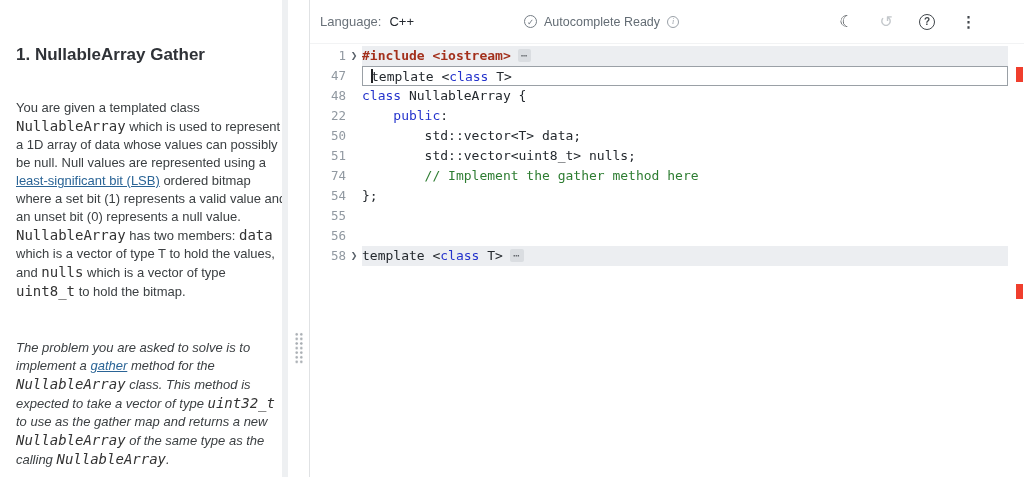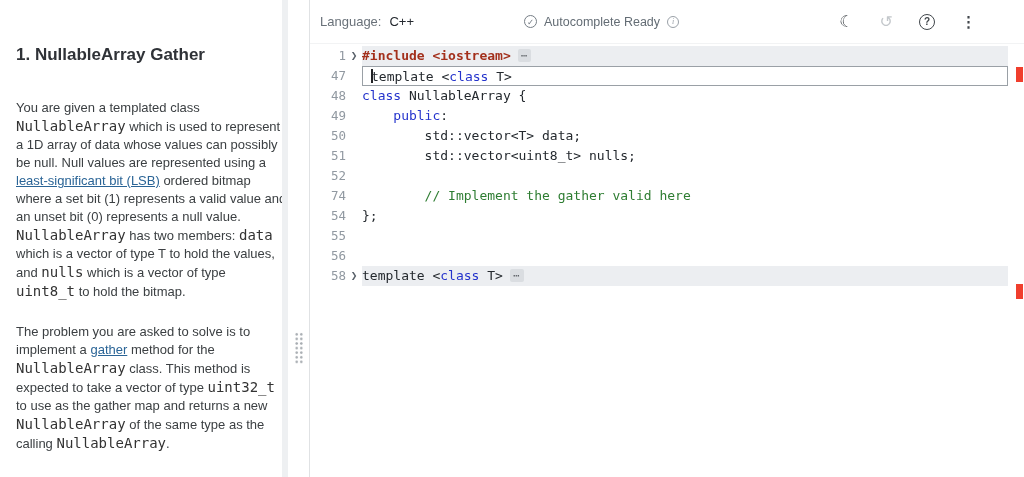--- a/index.html
+++ b/index.html
@@ -10,21 +10,21 @@
     color:#3c4043;
   }
   .app { display:flex; width:1024px; height:477px; }
 
   
   .left-panel { position:relative; flex:0 0 288px; width:288px; padding-left:16px; background:#fff; }
   .left-inner { }
   .problem-title { font-size:17px; font-weight:bold; color:#2f3237; margin:44px 0 0 0; line-height:22px; }
   .desc-para { font-size:13px; line-height:18px; color:#3c4043; margin:0; }
   .desc-para.first { margin-top:33px; }
-  .desc-para + .desc-para { margin-top:22px; }
+  .desc-para + .desc-para { margin-top:38px;font-style:italic; }
   .desc-code { font-family:"DejaVu Sans Mono", monospace; font-size:14px; color:#333; }
   .desc-link { color:var(--link,#2a6496); text-decoration:underline; cursor:pointer; }
   .left-scrollbar { position:absolute; top:0; right:0; width:6px; height:477px; background:#eef0f2; }
 
   
   .resizer { flex:0 0 21px; position:relative; background:#fff; cursor:col-resize; }
   .handle {
     position:absolute; left:50%; transform:translateX(-50%); top:332px;
     width:9px; height:33px;
     background-image:radial-gradient(circle, #a8adb2 1.1px, transparent 1.4px);
@@ -117,43 +117,38 @@
           <span class="ln">47</span>
           <span class="fold"></span>
           <span class="lc boxed"><span class="cursor"></span><span class="tok-d">template &lt;</span><span class="tok-kw">class</span><span class="tok-d"> T&gt;</span></span>
         </div>
         <div class="row">
           <span class="ln">48</span>
           <span class="fold"></span>
           <span class="lc"><span class="tok-kw">class</span><span class="tok-d"> NullableArray {</span></span>
         </div>
         <div class="row">
-          <span class="ln">49</span>
+          <span class="ln">22</span>
           <span class="fold"></span>
           <span class="lc"><span class="tok-d">    </span><span class="tok-kw">public</span><span class="tok-d">:</span></span>
         </div>
         <div class="row">
           <span class="ln">50</span>
           <span class="fold"></span>
           <span class="lc"><span class="tok-d">        std::vector&lt;T&gt; data;</span></span>
         </div>
         <div class="row">
           <span class="ln">51</span>
           <span class="fold"></span>
           <span class="lc"><span class="tok-d">        std::vector&lt;uint8_t&gt; nulls;</span></span>
         </div>
         <div class="row">
-          <span class="ln">52</span>
-          <span class="fold"></span>
-          <span class="lc"></span>
-        </div>
-        <div class="row">
           <span class="ln">74</span>
           <span class="fold"></span>
-          <span class="lc"><span class="tok-cm">        // Implement the gather valid here</span></span>
+          <span class="lc"><span class="tok-cm">        // Implement the gather method here</span></span>
         </div>
         <div class="row">
           <span class="ln">54</span>
           <span class="fold"></span>
           <span class="lc"><span class="tok-d">};</span></span>
         </div>
         <div class="row">
           <span class="ln">55</span>
           <span class="fold"></span>
           <span class="lc"></span>

